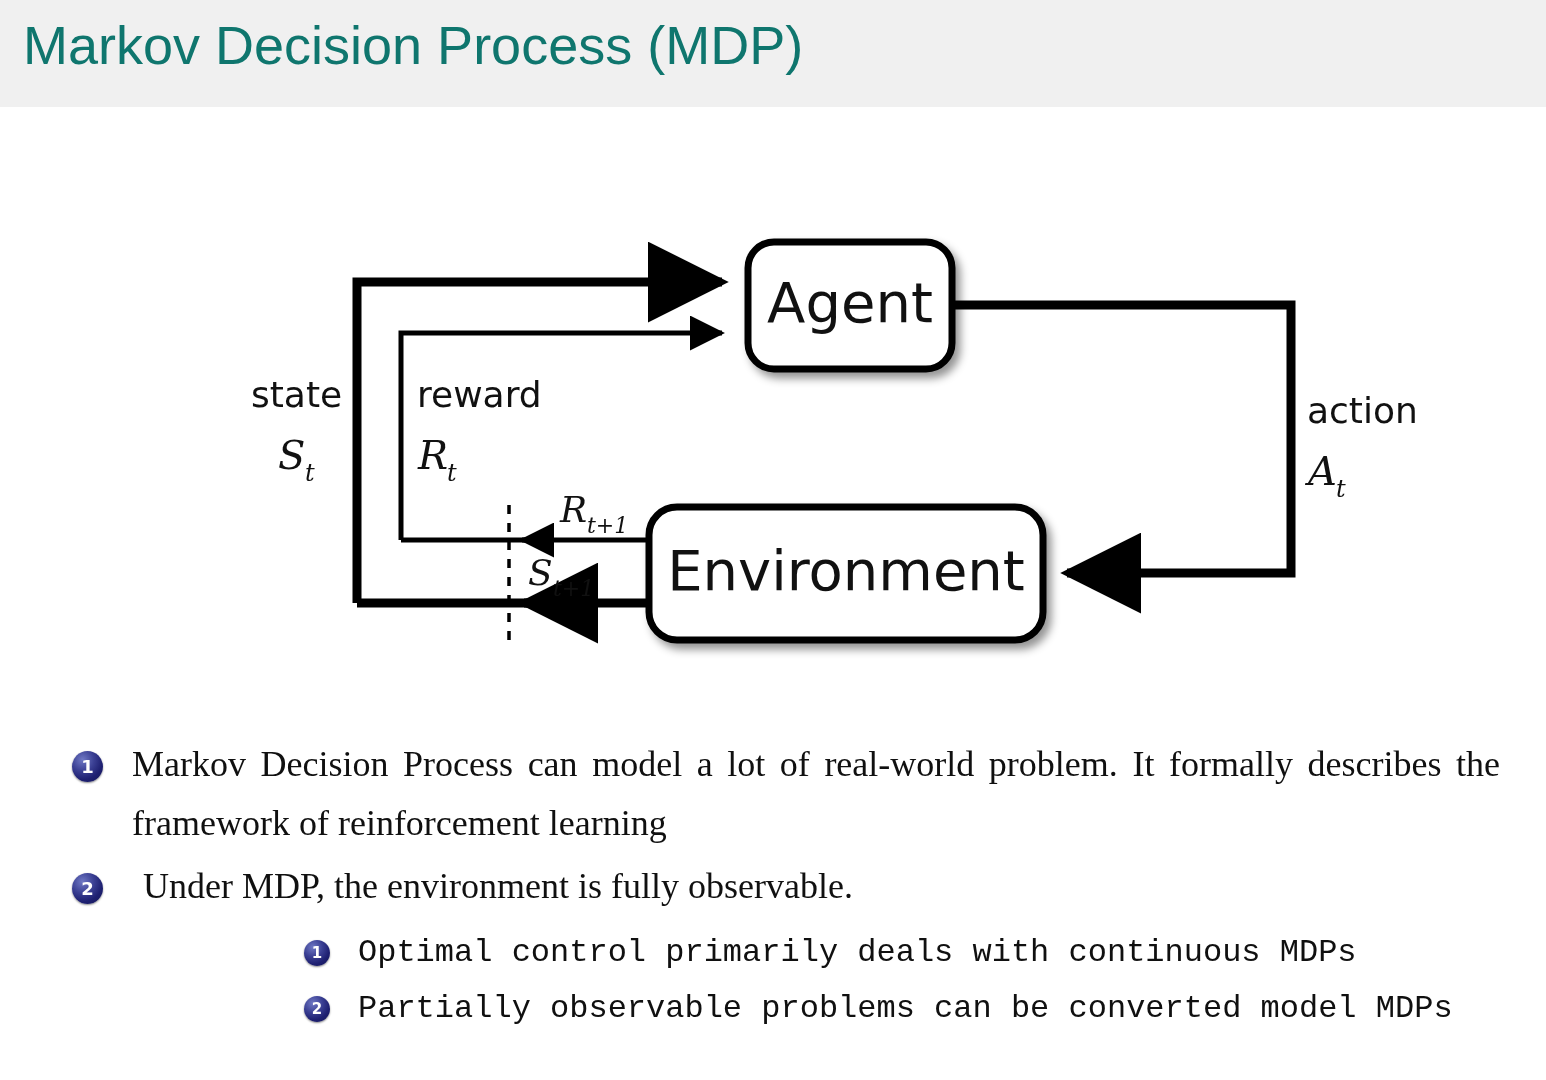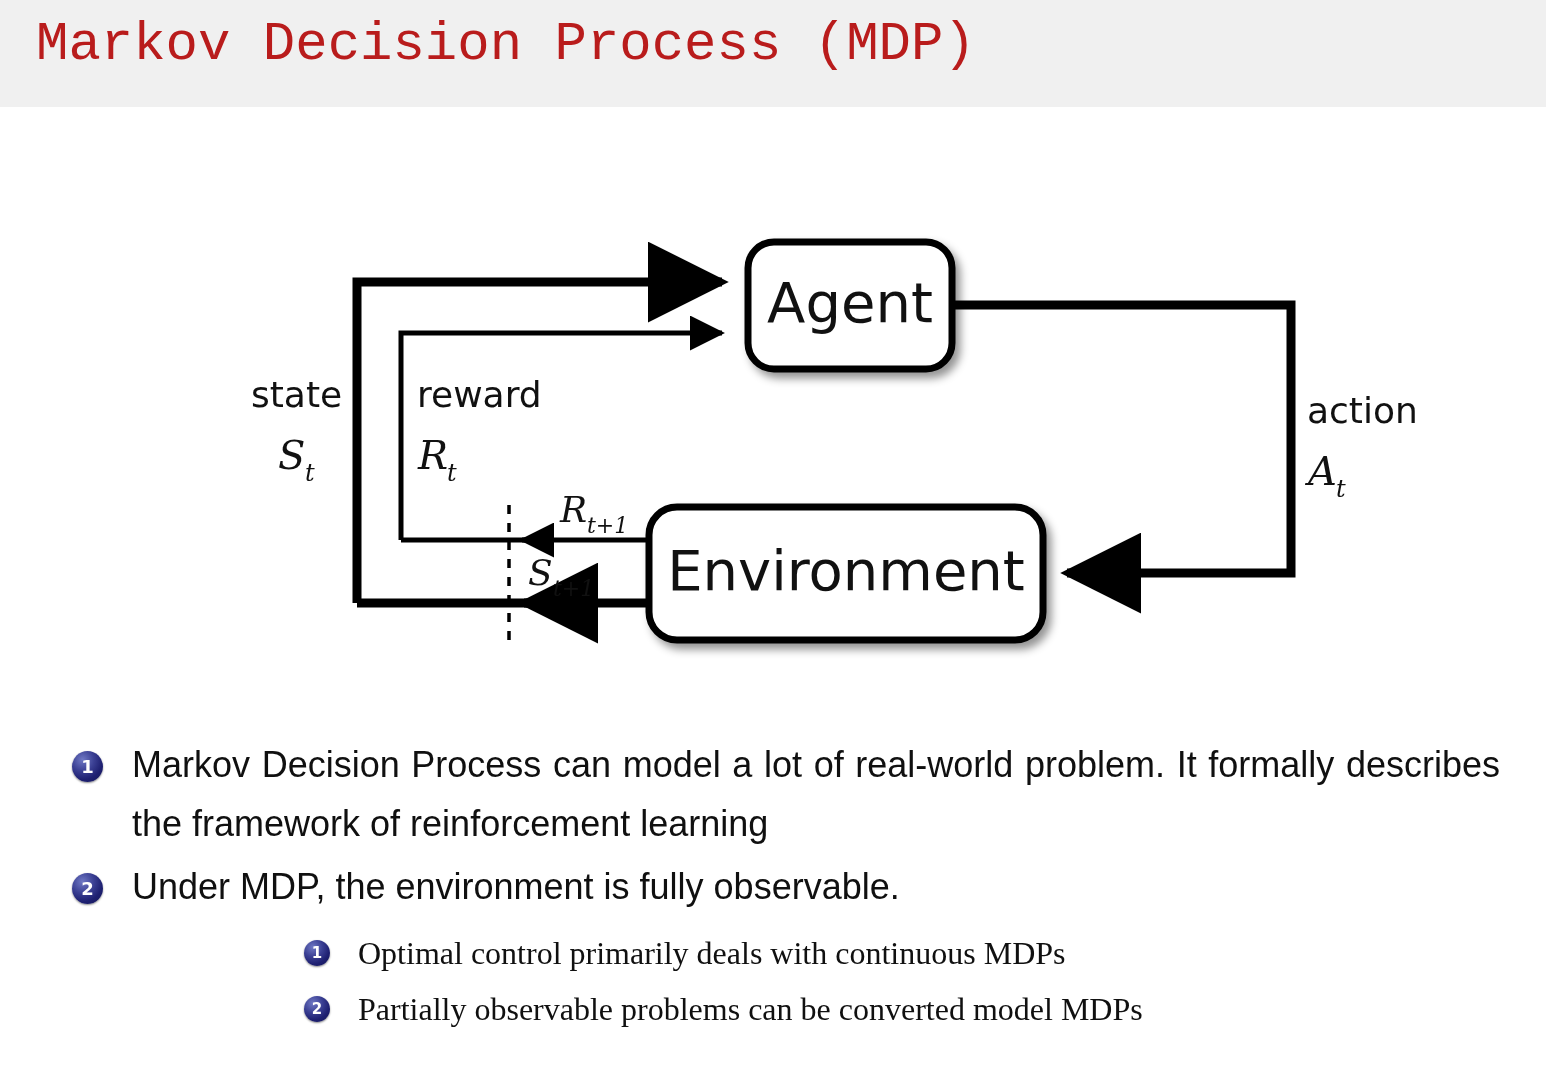--- a/index.html
+++ b/index.html
@@ -26,27 +26,27 @@
   #title-bar {
     position: absolute;
     left: 0;
     top: 0;
     width: 1546px;
     height: 107px;
     background: #f0f0f0;
   }
   #page-title {
     position: absolute;
-    left: 36px;
+    left: 23px;
     top: 14px;
-    font-family: Liberation Mono, monospace;
+    font-family: Liberation Sans, sans-serif;
     font-size: 54px;
     font-weight: 400;
     letter-spacing: 0px;
-    color: #b91c1c;
+    color: #0f766e;
     white-space: nowrap;
   }
 
   
   #diagram {
     position: absolute;
     left: 0;
     top: 107px;
     width: 1546px;
     height: 600px;
@@ -61,29 +61,30 @@
     top: 735px;
     width: 1546px;
   }
   .lvl1-item {
     position: relative;
     padding-left: 132px;
     padding-right: 46px;
     margin-bottom: 4px;
   }
   .lvl1-text {
-    font-family: Liberation Sans, sans-serif;
+    font-family: Liberation Serif, serif;
     font-size: 36px;
     line-height: 59px;
     color: #101010;
     text-align: justify;
     text-justify: inter-word;
   }
   .lvl1-text.single {
     text-align: left;
+    margin-left: 11px;
   }
   .badge {
     position: absolute;
     border-radius: 50%;
     color: #ffffff;
     text-align: center;
     font-family: "DejaVu Sans", sans-serif;
     font-weight: 700;
     background:
       radial-gradient(circle at 34% 28%, #6f78c4 0%, #3a3f93 38%, #1e2071 66%, #141553 100%);
@@ -101,21 +102,21 @@
   .lvl2-list {
     margin-top: 10px;
     padding-left: 0;
   }
   .lvl2-item {
     position: relative;
     padding-left: 226px;
     margin-bottom: 2px;
   }
   .lvl2-text {
-    font-family: Liberation Serif, serif;
+    font-family: Liberation Mono, monospace;
     font-size: 32px;
     line-height: 54px;
     color: #101010;
     white-space: nowrap;
   }
   .badge-l2 {
     left: 172px;
     width: 26px;
     height: 26px;
     line-height: 26px;

